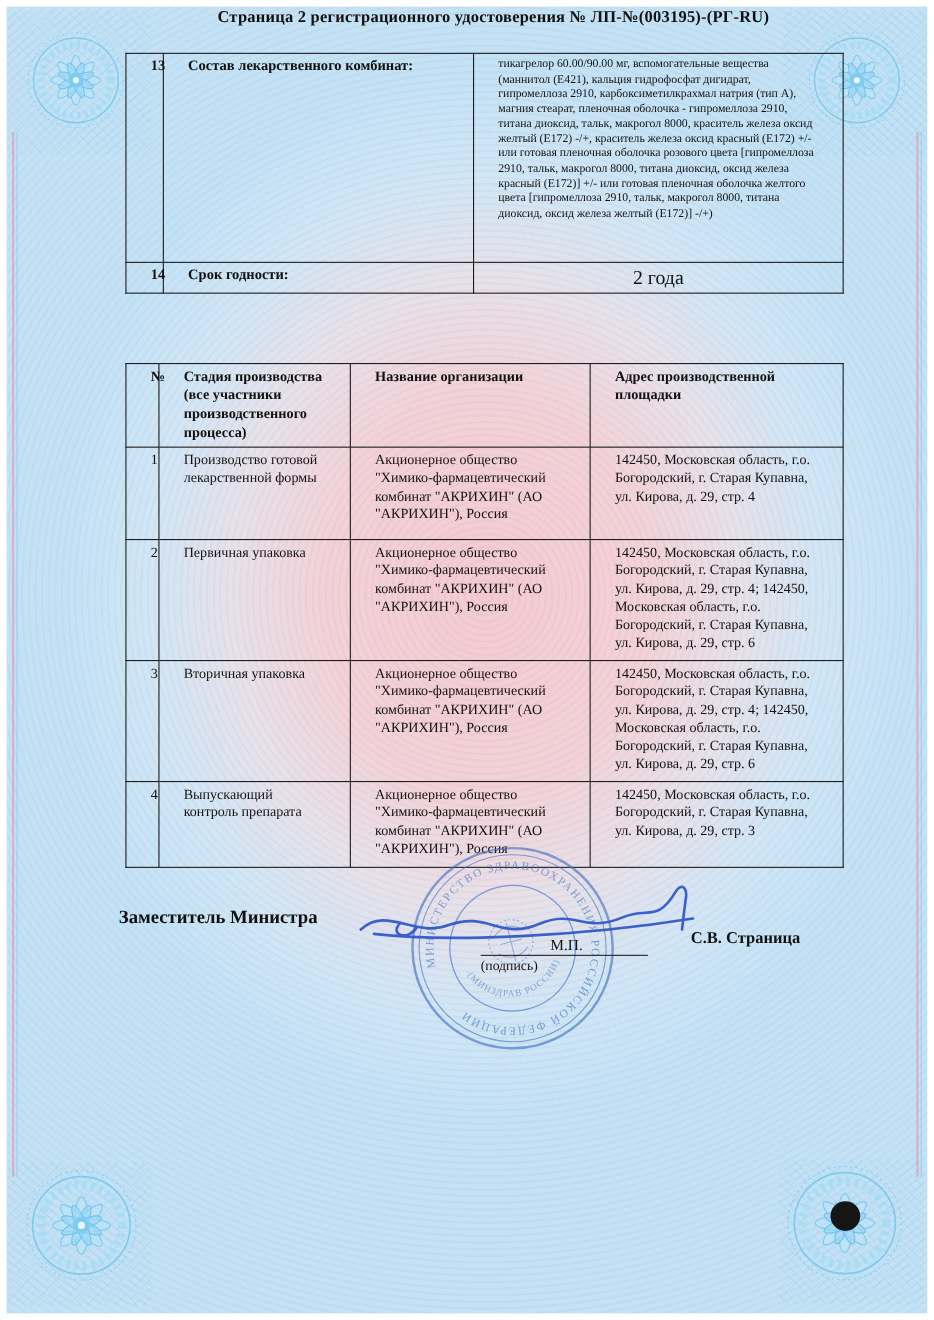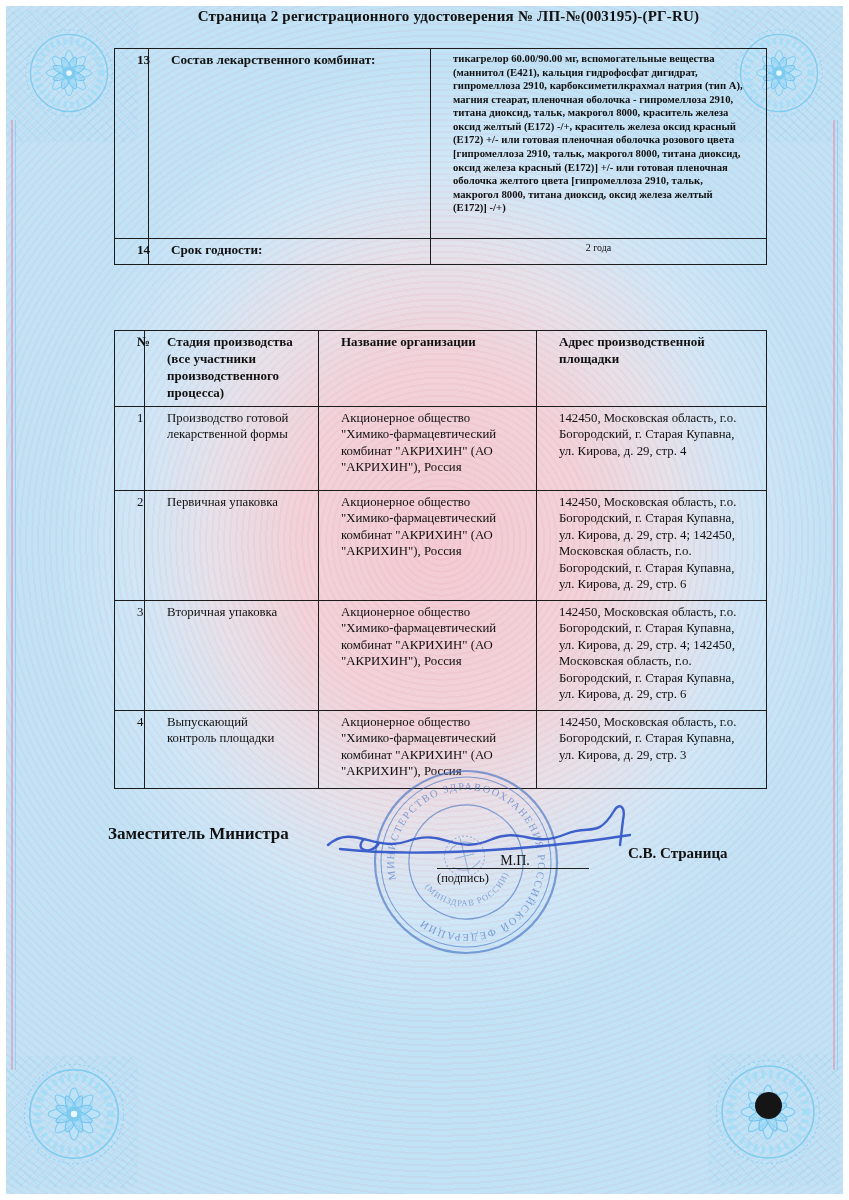--- a/index.html
+++ b/index.html
@@ -38,22 +38,22 @@
     position:absolute; top:8px; left:0; width:100%;
     text-align:center; font-size:15px; font-weight:bold; letter-spacing:.2px;margin-left:24px;
   }
 
   table { border-collapse:collapse; table-layout:fixed; background:transparent; }
   td, th { border:1px solid #1c1c1c; vertical-align:top; padding:3px 22px; text-align:left; }
 
   .t1 { position:absolute; left:114px; top:48px; width:652px; }
   .t1 .num { font-weight:bold; font-size:13.2px; }
   .t1 .lbl { font-weight:bold; font-size:13.2px; }
-  .t1 .val-small { font-size:10.7px; line-height:1.27;font-weight:bold; }
-  .t1 .val-center { font-size:10px; text-align:center; }
+  .t1 .val-small { font-size:10.7px; line-height:1.27; }
+  .t1 .val-center { font-size:18px; text-align:center; }
 
   .intro {
     position:absolute; top:282px; left:78px; width:694px;
     font-size:13.4px; text-align:center; line-height:1.35;
   }
 
   .t2 { position:absolute; left:114px; top:330px; width:652px; }
   .t2 th { font-weight:bold; font-size:13px; line-height:1.3; }
   .t2 td { font-size:12.8px; line-height:1.28; }
   .t2 .c-num { text-align:left; }
@@ -173,21 +173,21 @@
       <td>142450, Московская область, г.о. Богородский, г. Старая Купавна, ул. Кирова, д. 29, стр. 4; 142450, Московская область, г.о. Богородский, г. Старая Купавна, ул. Кирова, д. 29, стр. 6</td>
     </tr>
     <tr style="height:110px">
       <td class="c-num">3</td>
       <td>Вторичная упаковка</td>
       <td>Акционерное общество "Химико-фармацевтический комбинат "АКРИХИН" (АО "АКРИХИН"), Россия</td>
       <td>142450, Московская область, г.о. Богородский, г. Старая Купавна, ул. Кирова, д. 29, стр. 4; 142450, Московская область, г.о. Богородский, г. Старая Купавна, ул. Кирова, д. 29, стр. 6</td>
     </tr>
     <tr style="height:78px">
       <td class="c-num">4</td>
-      <td>Выпускающий контроль площадки</td>
+      <td>Выпускающий контроль препарата</td>
       <td>Акционерное общество "Химико-фармацевтический комбинат "АКРИХИН" (АО "АКРИХИН"), Россия</td>
       <td>142450, Московская область, г.о. Богородский, г. Старая Купавна, ул. Кирова, д. 29, стр. 3</td>
     </tr>
   </tbody>
     </table>
 
   <svg class="stamp" viewBox="0 0 196 196">
     <g opacity="0.62" fill="none" stroke="#3f6fc1">
       <circle cx="98" cy="98" r="91" stroke-width="2.2"></circle>
       <circle cx="98" cy="98" r="85" stroke-width="1"></circle>

